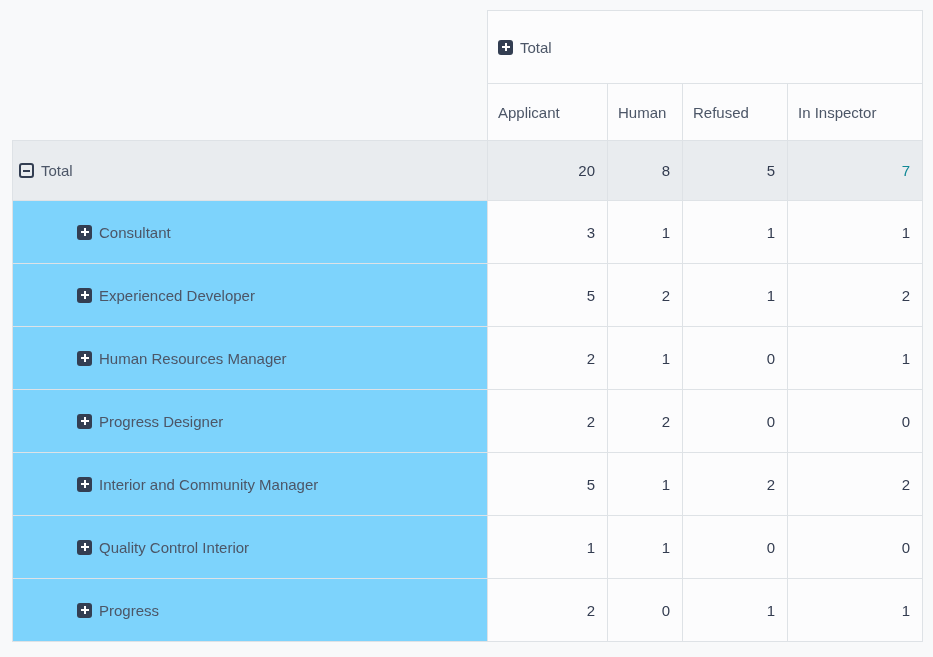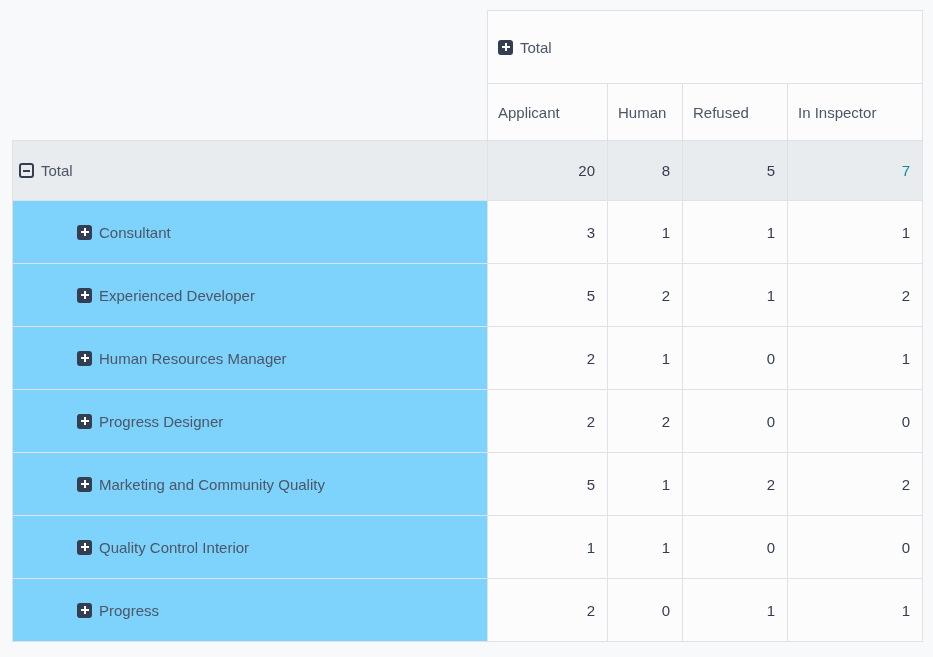--- a/index.html
+++ b/index.html
@@ -173,21 +173,21 @@
         <span class="icon-plus"></span><span>Progress Designer</span>
       </th>
       <td class="val">2</td>
       <td class="val">2</td>
       <td class="val">0</td>
       <td class="val">0</td>
     </tr>
 
     <tr class="r-body">
       <th class="label-cell child">
-        <span class="icon-plus"></span><span>Marketing and Community Quality</span>
+        <span class="icon-plus"></span><span>Interior and Community Manager</span>
       </th>
       <td class="val">5</td>
       <td class="val">1</td>
       <td class="val">2</td>
       <td class="val">2</td>
     </tr>
 
     <tr class="r-body">
       <th class="label-cell child">
         <span class="icon-plus"></span><span>Quality Control Interior</span>

